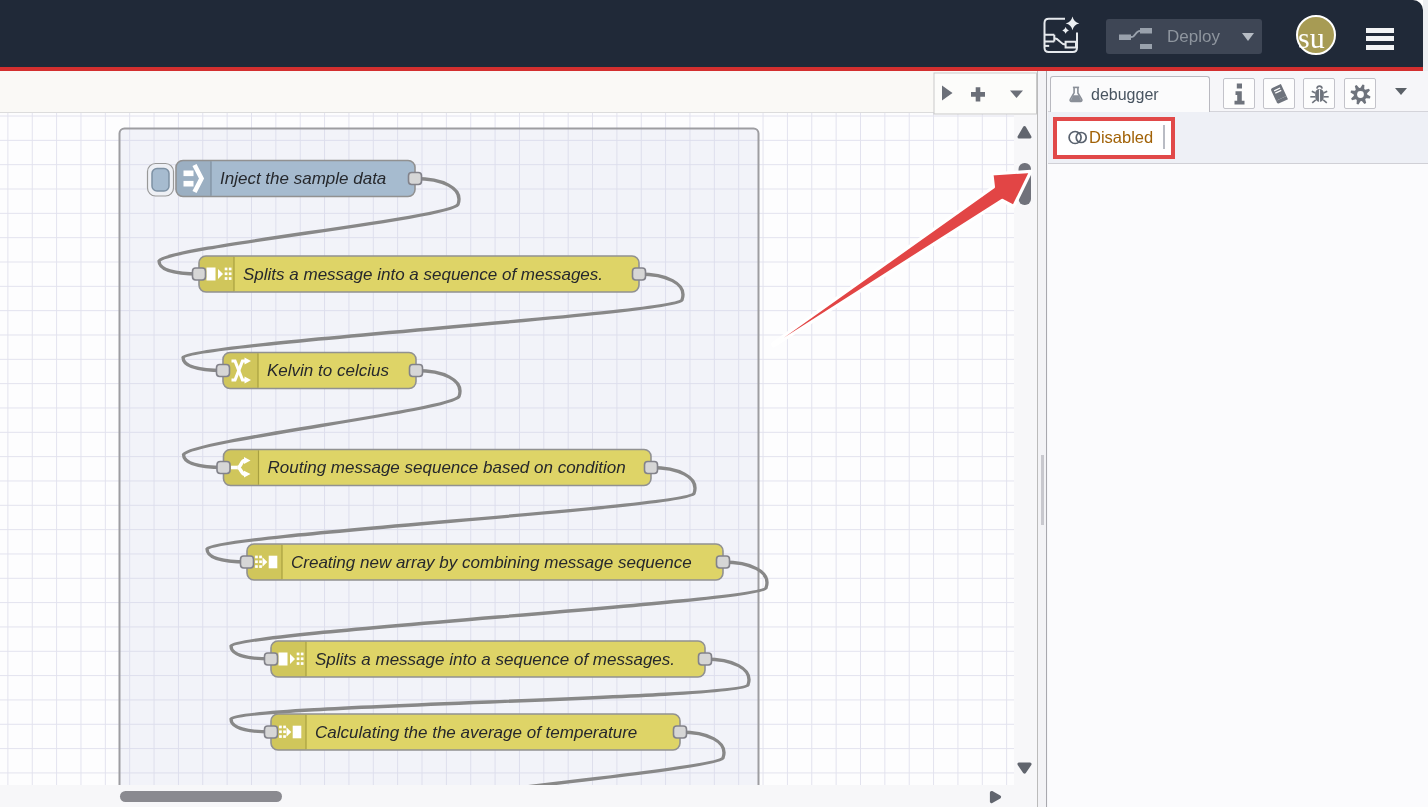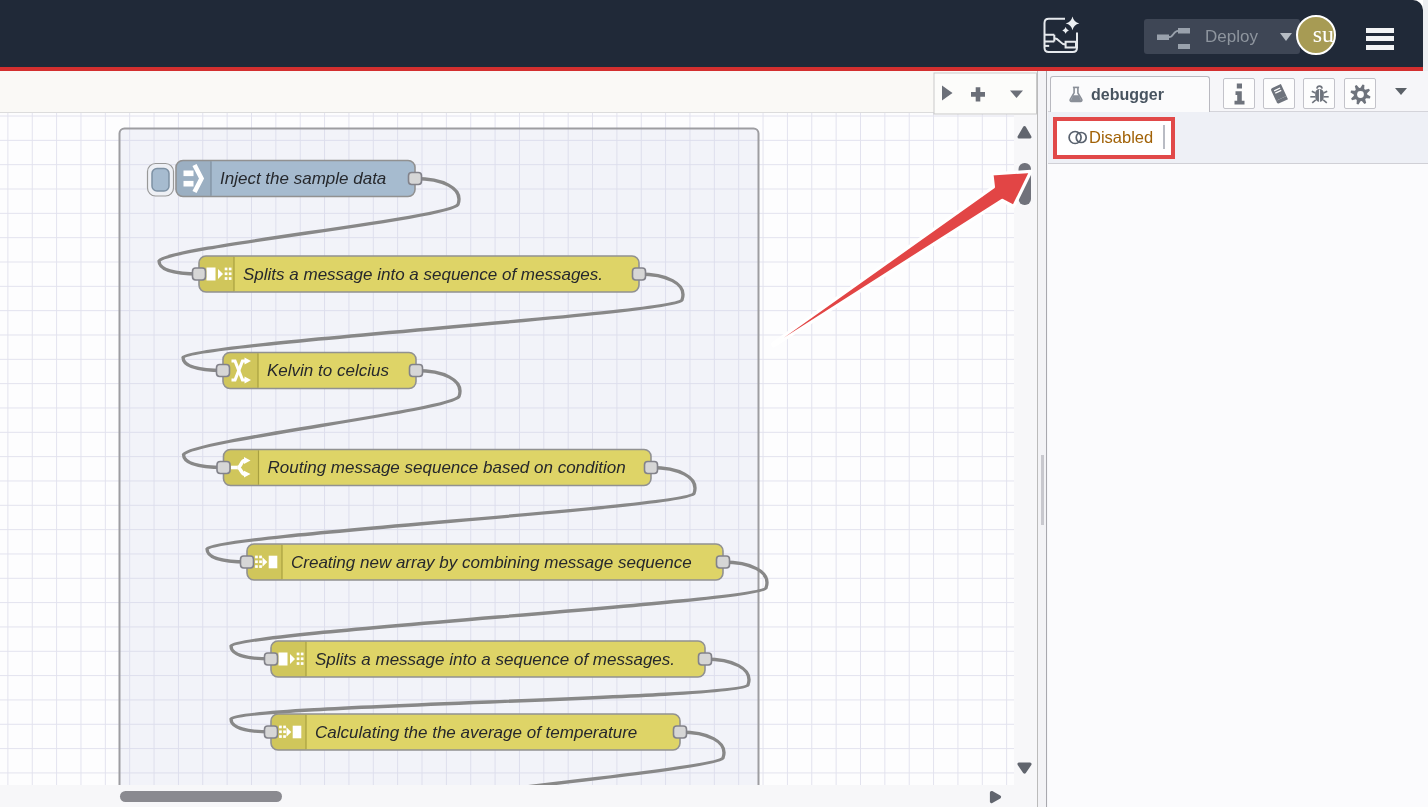--- a/index.html
+++ b/index.html
@@ -1,30 +1,30 @@
 <!DOCTYPE html>
 <html><head><meta charset="utf-8"><style>
 *{margin:0;padding:0;box-sizing:border-box}
 html,body{width:1428px;height:807px;overflow:hidden;font-family:"Liberation Sans",sans-serif;background:#fff}
 #header{position:absolute;left:0;top:0;width:1423px;height:67px;background:#202938;border-top-right-radius:10px}
 #redline{position:absolute;left:0;top:67px;width:1423px;height:4px;background:#d32f2f}
 #rstrip{position:absolute;left:1423px;top:0;width:5px;height:71px;background:#edeff2}
-#deploy{position:absolute;left:1144px;top:19px;width:156px;height:35px;background:#3e4655;border-radius:3px}
+#deploy{position:absolute;left:1106px;top:19px;width:156px;height:35px;background:#3e4655;border-radius:3px}
 #deploy .txt{position:absolute;left:61px;top:8px;font-size:17px;color:#8e959e}
 #deploy .car{position:absolute;left:136px;top:14px;width:0;height:0;border-left:6.5px solid transparent;border-right:6.5px solid transparent;border-top:8px solid #b6bcc4}
 #avatar{position:absolute;left:1296px;top:15px;width:40px;height:40px;border-radius:50%;background:#a79b54;border:2.6px solid #fff}
-#avatar span{position:absolute;left:0;top:4px;width:100%;text-align:right;font-family:"Liberation Serif",serif;font-size:24px;color:#fff}
+#avatar span{position:absolute;left:0;top:4px;width:100%;text-align:left;font-family:"Liberation Serif",serif;font-size:30px;color:#fff}
 .hbar{position:absolute;left:1366px;width:28px;height:5.2px;background:#f2f3f5}
 #sidebar{position:absolute;left:1037px;top:71px;width:391px;height:736px;background:#f6f6f9;border-left:1px solid #bbb}
 #split{position:absolute;left:0;top:0;width:9px;height:736px;background:#f3f3f6;border-right:1px solid #a8a8ae}
 #splith{position:absolute;left:3px;top:384px;width:3px;height:70px;background:#c8c8ce}
 #sbtool{position:absolute;left:10px;top:0;width:381px;height:41px;background:#f6f6f9;border-bottom:1px solid #d4d4da}
 #dtab{position:absolute;left:2px;top:5px;width:160px;height:37px;background:#fbfbfc;border:1px solid #b9b9c0;border-bottom:none;border-radius:3px 3px 0 0}
 #dtab svg{position:absolute;left:17px;top:9px}
-#dtab b{position:absolute;left:40px;top:9px;font-size:16px;color:#485460;font-weight:bold}
+#dtab b{position:absolute;left:40px;top:9px;font-size:16px;color:#485460;font-weight:normal}
 .sbtn{position:absolute;top:7px;width:32px;height:31px;background:#fdfdfd;border:1px solid #c3c3ca;border-radius:2px;text-align:center}
 .sbtn svg{margin-top:5px}
 #scar{position:absolute;left:347px;top:17px;width:0;height:0;border-left:6.5px solid transparent;border-right:6.5px solid transparent;border-top:7.5px solid #5a6067}
 #dband{position:absolute;left:10px;top:41px;width:381px;height:51px;background:#eef0f6}
 #redbox{position:absolute;left:5px;top:5px;width:122px;height:42px;background:#fff;border:4.5px solid #e14949}
 #redbox svg{position:absolute;left:11px;top:9px}
 #redbox span{position:absolute;left:32px;top:7px;font-size:16.5px;color:#a16207}
 #redbox i{position:absolute;left:106px;top:4px;width:1.5px;height:24px;background:#b9bcc4}
 #dbody{position:absolute;left:10px;top:92px;width:381px;height:644px;background:#fbfbfd;border-top:1px solid #d0d0d6}
 </style></head><body>

